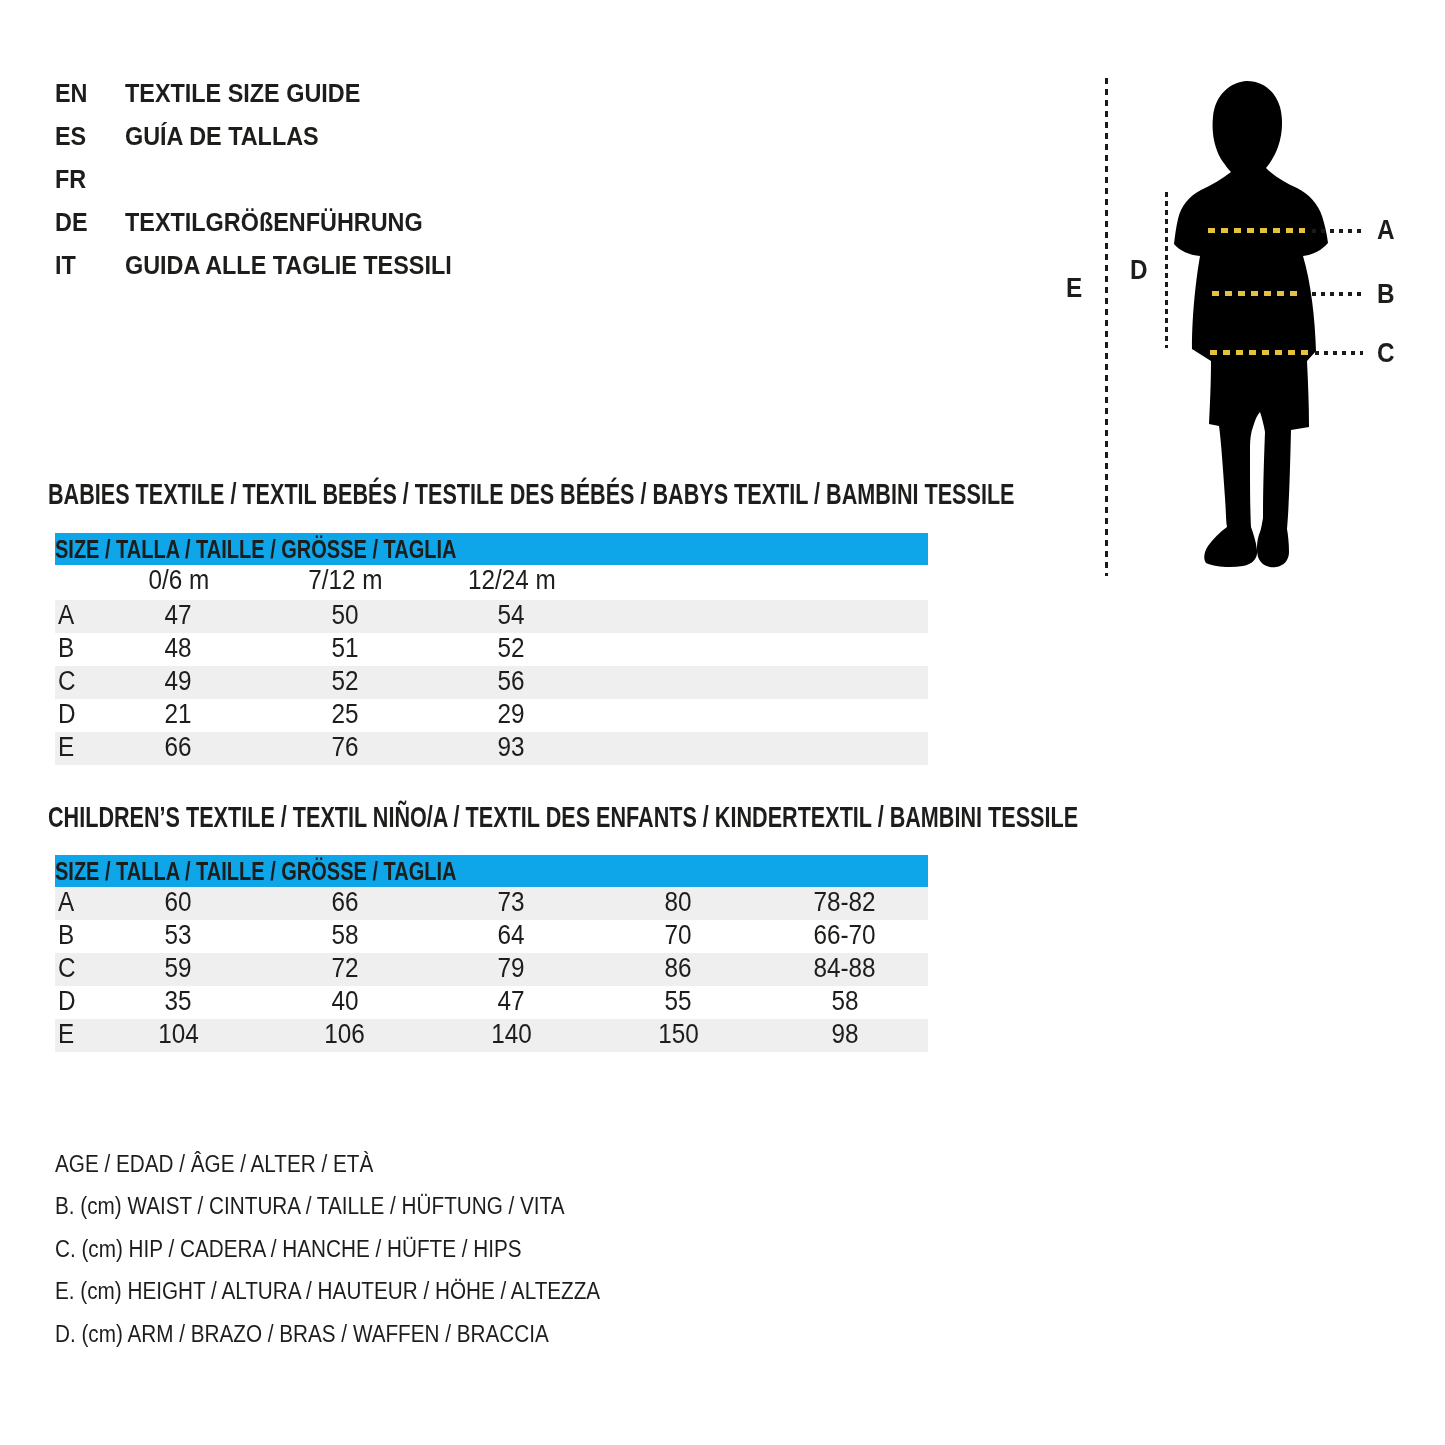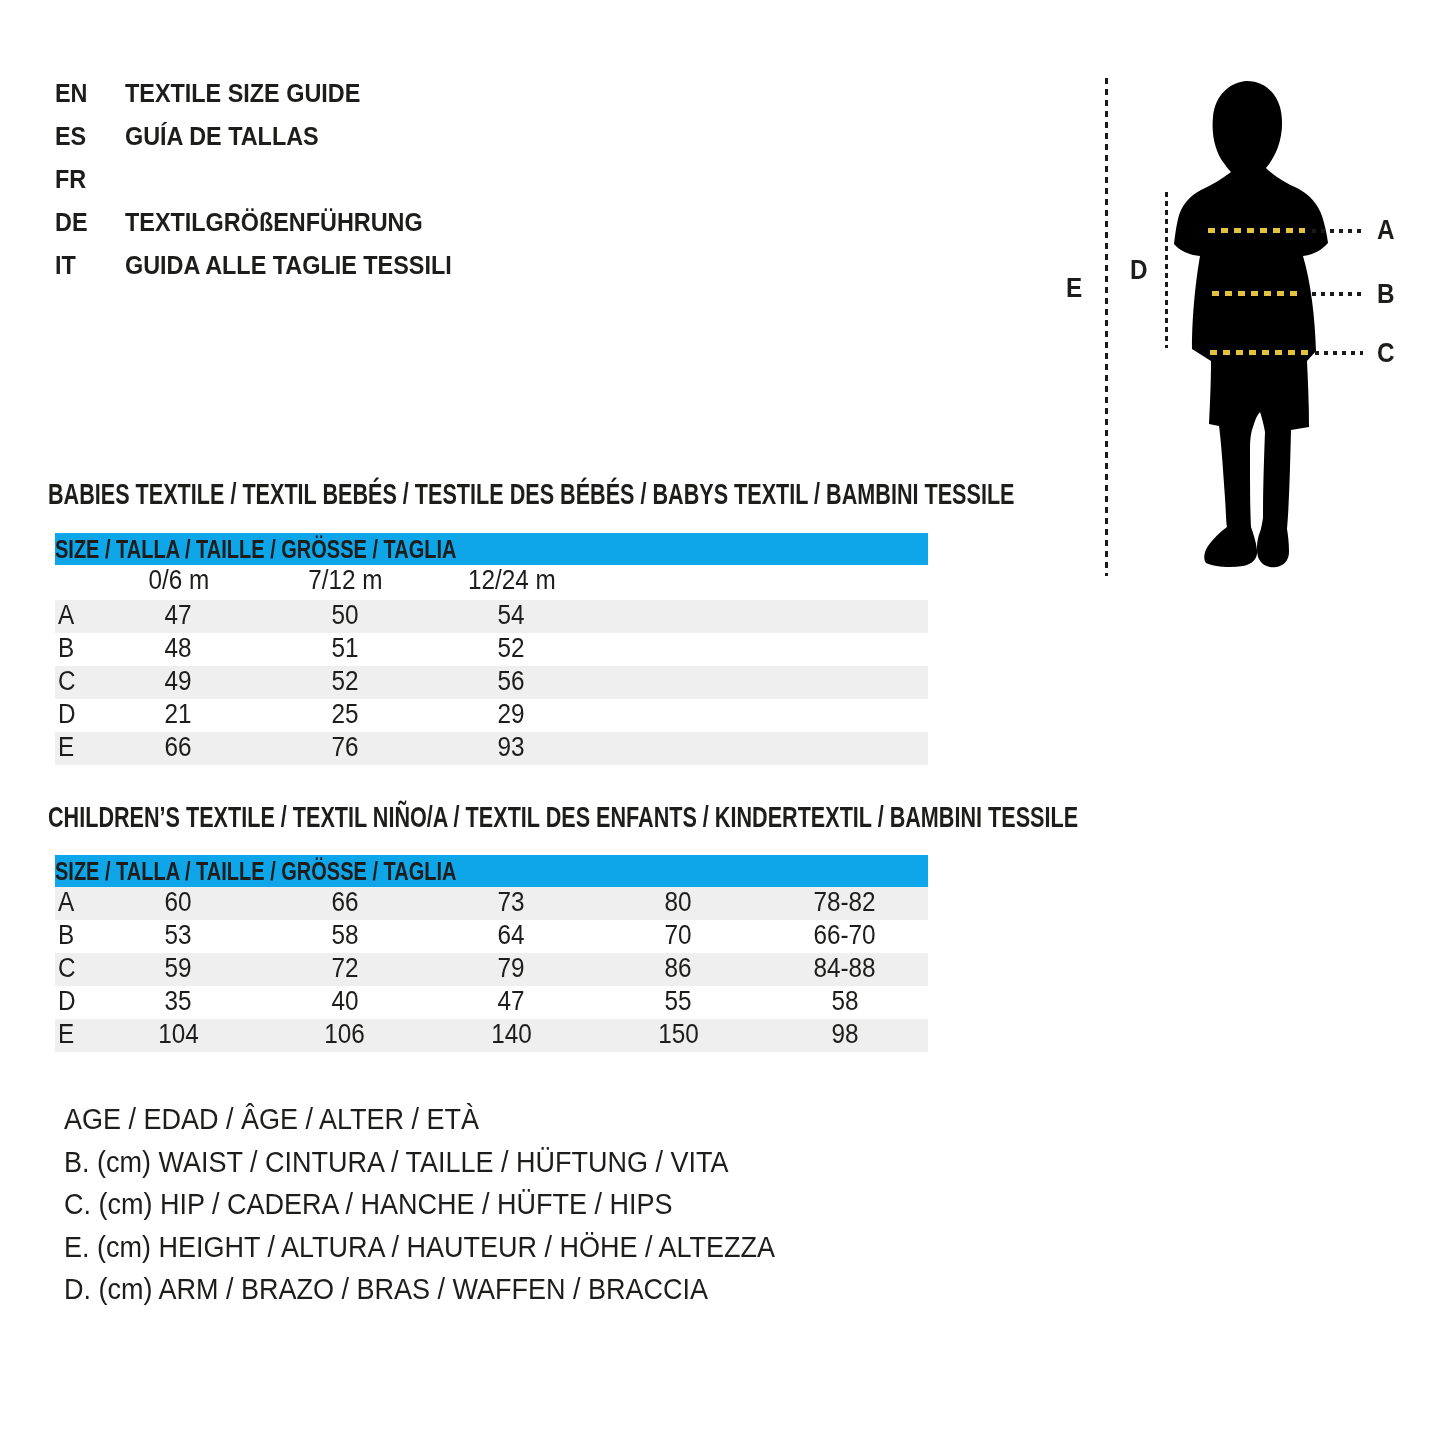--- a/index.html
+++ b/index.html
@@ -32,21 +32,21 @@
   .size-bar .cx { transform:scaleX(0.8); }
   .trow { display:flex; align-items:flex-start; height:33px; font-size:27px; }
   .trow.header { height:35px; }
   .trow.stripe { background:#f0efef; }
   .lcell { width:40px; padding-left:3px; box-sizing:border-box; }
   .lcell .cx { transform:scaleX(0.9); }
   .vcell { flex:1; text-align:center; }
   .vcell .cxc { transform:scaleX(0.9); }
 
   
-  .legend { position:absolute; left:55px; top:1098px; font-size:30px;margin-left:9px; }
+  .legend { position:absolute; left:55px; top:1143px; font-size:23px; }
   .legend-row { height:42.5px; display:flex; align-items:center; }
   .legend-row .cx { transform:scaleX(0.9); }
 
   
   .vline { position:absolute; width:3px; }
   #e-line { left:1105px; top:78px;  height:498px;
             background:repeating-linear-gradient(to bottom,#1a1a1a 0 6px,transparent 6px 11px); }
   #d-line { left:1165px; top:192px; height:156px;
             background:repeating-linear-gradient(to bottom,#1a1a1a 0 5px,transparent 5px 9px); }
   .ydash { position:absolute; height:5px;

